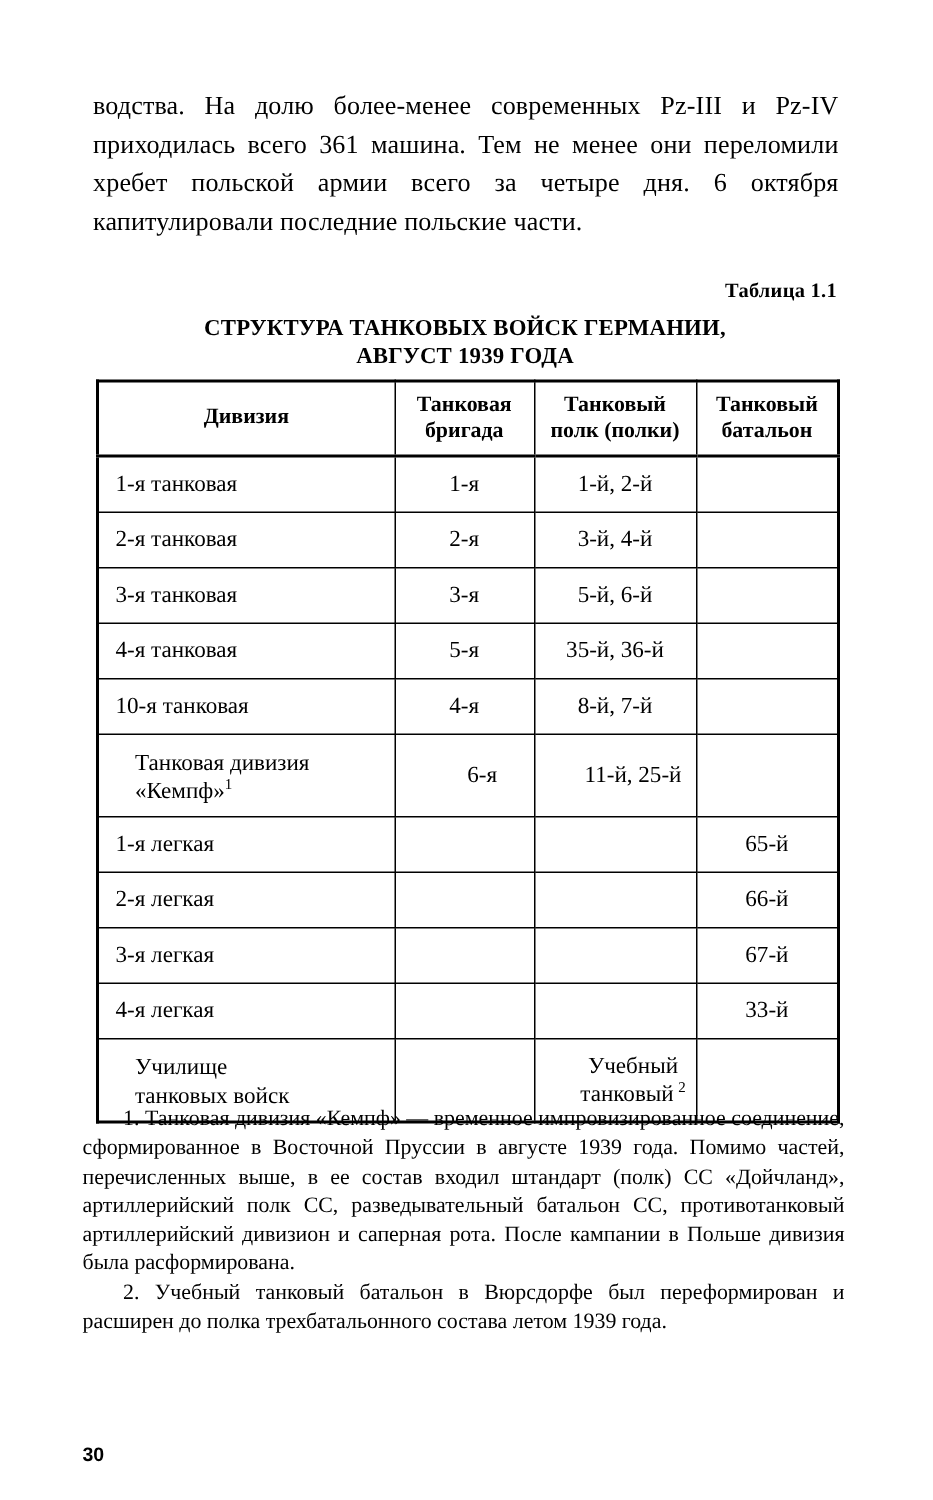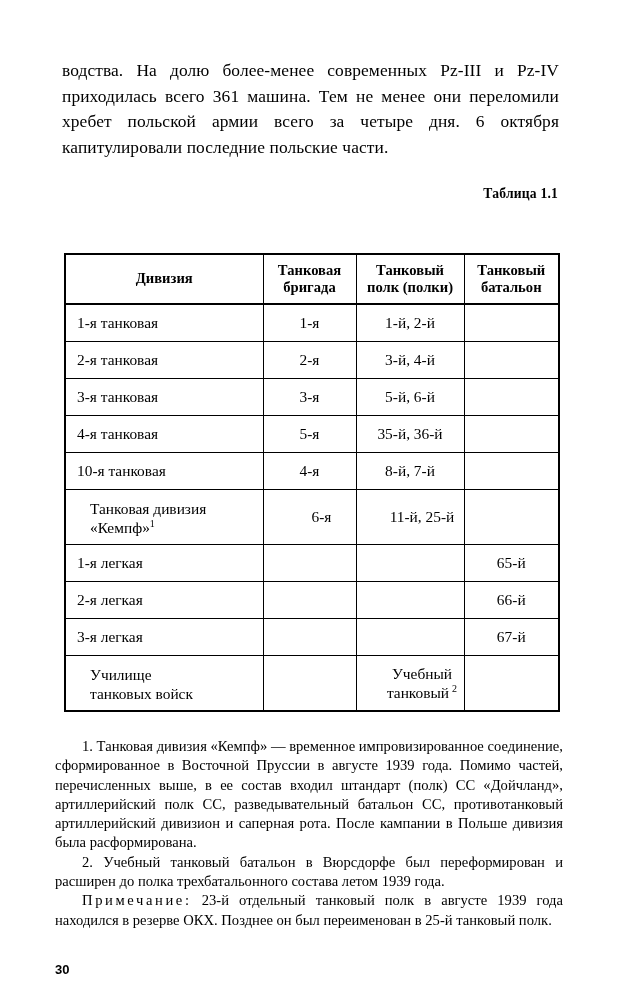--- a/index.html
+++ b/index.html
@@ -161,20 +161,24 @@
 </style>
 </head>
 <body>
 
 <div class="page">
 
   <div class="intro-para">водства. На долю более-менее современных Pz-III и Pz-IV приходилась всего 361 машина. Тем не менее они переломили хребет польской армии всего за четыре дня. 6 октября капитулировали последние польские части.</div>
 
   <div class="table-label">Таблица 1.1</div>
 
+  <div class="table-title">
+    <span class="tline">СТРУКТУРА ТАНКОВЫХ ВОЙСК ГЕРМАНИИ,</span>
+    <span class="tline">АВГУСТ 1939 ГОДА</span>
+  </div>
 
   <div class="tbl-wrap">
     <table class="struct">
       <colgroup>
         <col class="c1">
           <col class="c2">
           <col class="c3">
           <col class="c4">
       </colgroup>
       <thead>
@@ -258,20 +262,26 @@
           <td class="c-mid">66-й</td>
         </tr>
 
         <tr>
           <td class="c-name">3-я легкая</td>
           <td class="c-mid"></td>
           <td class="c-mid"></td>
           <td class="c-mid">67-й</td>
         </tr>
 
+        <tr>
+          <td class="c-name">4-я легкая</td>
+          <td class="c-mid"></td>
+          <td class="c-mid"></td>
+          <td class="c-mid">33-й</td>
+        </tr>
 
         <tr class="tall">
           <td class="c-name two">
             <span class="l1">Училище</span>
             <span class="l2">танковых войск</span>
           </td>
           <td class="c-mid"></td>
           <td class="c-mid">
             <span class="l1">Учебный</span>
             <span class="l2"><span>танковый</span><sup class="fn sp">2</sup></span>
@@ -279,18 +289,17 @@
           <td class="c-mid"></td>
         </tr>
 
       </tbody>
     </table>
   </div>
 
   <div class="notes">
     <p>1. Танковая дивизия «Кемпф» — временное импровизированное соединение, сформированное в Восточной Пруссии в августе 1939 года. Помимо частей, перечисленных выше, в ее состав входил штандарт (полк) СС «Дойчланд», артиллерийский полк СС, разведывательный батальон СС, противотанковый артиллерийский дивизион и саперная рота. После кампании в Польше дивизия была расформирована.</p>
     <p>2. Учебный танковый батальон в Вюрсдорфе был переформирован и расширен до полка трехбатальонного состава летом 1939 года.</p>
-    <p><span class="note-lead">Примечание:</span><span> 23-й отдельный танковый полк в августе 1939 года находился в резерве ОКХ. Позднее он был переименован в 25-й танковый полк.</span></p>
   </div>
 
   <div class="page-num">30</div>
 
 </div>
 
 </body></html>

